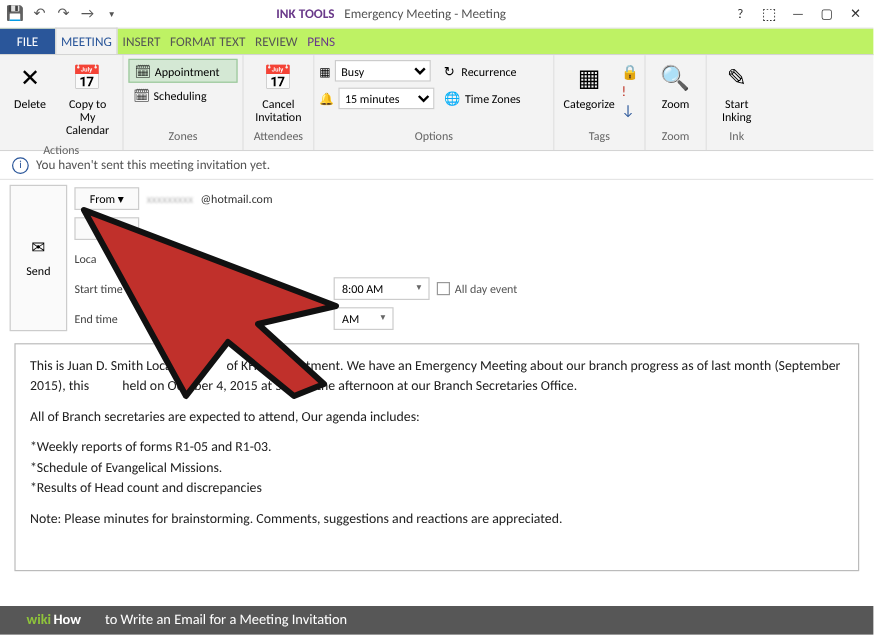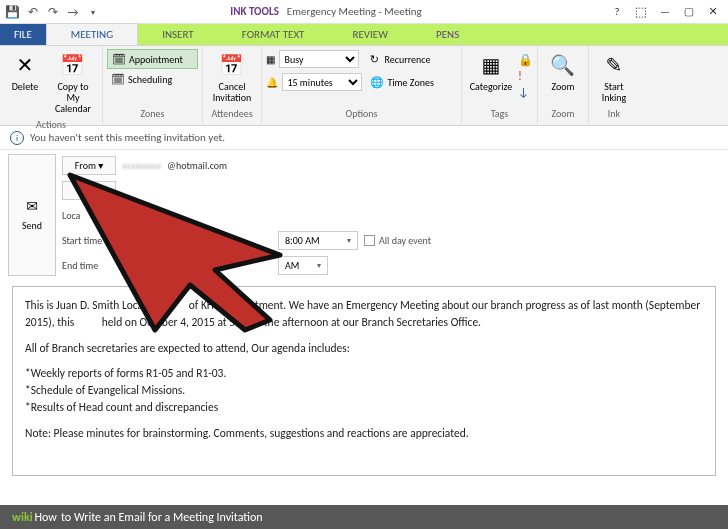--- a/index.html
+++ b/index.html
@@ -6,21 +6,21 @@
 body{background:#fff;width:728px;height:529px;overflow:hidden;position:relative}
 .titlebar{height:24px;background:#fff;display:flex;align-items:center;font-size:11px;color:#555;border-bottom:1px solid #e0e0e0}
 .qat{display:flex;align-items:center;padding:0 4px;gap:2px}
 .qat-icon{width:18px;height:18px;display:flex;align-items:center;justify-content:center;font-size:12px;cursor:pointer}
 .titlebar-center{flex:1;text-align:center;display:flex;align-items:flex-start;justify-content:center;gap:8px;margin-right:60px}
 .ink-tools{color:#6a3a8a;font-weight:600}
 .titlebar-right{display:flex;gap:2px;padding-right:4px}
 .tb-btn{width:22px;height:22px;display:flex;align-items:center;justify-content:center;font-size:11px;cursor:pointer;color:#333}
 .tabbar{height:22px;background:#bef264;display:flex;align-items:flex-end;font-size:11px;border-bottom:1px solid #d4d4d4}
 .file-tab{background:#2a569a;color:#fff;padding:4px 14px;font-size:11px;cursor:pointer}
-.tab{padding:4px 24px;color:#555;cursor:pointer}
+.tab{padding:4px 4px;color:#555;cursor:pointer}
 .tab.active{background:#f3f3f3;border-top:1px solid #d4d4d4;border-left:1px solid #d4d4d4;border-right:1px solid #d4d4d4;color:#2a569a}
 .ribbon{height:80px;background:#f3f3f3;border-bottom:1px solid #d4d4d4;display:flex;font-size:10px}
 .group{border-right:1px solid #e0e0e0;display:flex;flex-direction:column;padding:3px 4px}
 .group-body{flex:1;display:flex;align-items:flex-start;gap:2px}
 .group-label{text-align:center;color:#666;font-size:10px;padding:2px 0}
 .big-btn{display:flex;flex-direction:column;align-items:center;justify-content:flex-start;width:50px;padding:2px;cursor:pointer;gap:2px}
 .big-btn .icn{width:28px;height:28px;display:flex;align-items:center;justify-content:center;font-size:20px}
 .big-btn .lbl{text-align:center;line-height:1.1;font-size:10px}
 .small-btn{display:flex;align-items:center;gap:3px;padding:2px 4px;cursor:pointer;height:20px;font-size:10px}
 .small-btn .icn{width:14px;height:14px;display:flex;align-items:center;justify-content:center;font-size:11px}
@@ -34,23 +34,23 @@
 .fld-row{display:flex;align-items:center;gap:6px;height:22px}
 .fld-btn{border:1px solid #ccc;background:#fafafa;padding:2px 8px;font-size:10px;cursor:pointer;min-width:54px;text-align:center}
 .fld-lbl{width:54px;font-size:10px;color:#444}
 .fld-val{font-size:10px;color:#333}
 .combo{border:1px solid #ccc;background:#fff;padding:2px 6px;font-size:10px;display:flex;align-items:center;gap:6px;min-width:80px;justify-content:space-between}
 .combo::after{content:"▾";color:#666;font-size:8px}
 .chk{display:flex;align-items:center;gap:4px;font-size:10px;color:#555}
 .chkbox{width:11px;height:11px;border:1px solid #999;background:#fff}
 .body-area{margin:6px 12px;border:1px solid #bbb;padding:10px 12px;font-size:11.5px;line-height:1.5;color:#222;height:190px;overflow:hidden}
 .body-area p{margin-bottom:8px}
-.caption{position:absolute;bottom:0;left:0;right:0;height:24px;background:rgba(50,50,50,.82);color:#fff;font-size:12px;display:flex;align-items:center;padding:0 12px}
+.caption{position:absolute;bottom:0;left:0;right:0;height:24px;background:rgba(50,50,50,.82);color:#fff;font-size:12px;display:flex;align-items:center;padding:0 22px}
 .caption .wiki{color:#8fc43b;font-weight:700;margin-right:2px}
-.caption .how{font-weight:400;margin-right:4px}
+.caption .how{font-weight:700;margin-right:20px}
 .cursor-overlay{position:absolute;left:40px;top:145px;pointer-events:none;z-index:50}
 .big-btn.narrow{width:42px}
 .appt-active{background:#d4e8d4;border:1px solid #9ac79a}
 select.ribsel{border:1px solid #ccc;font-size:10px;height:18px;background:#fff}
 </style>
 </head>
 <body>
 
 <div class="titlebar">
   <div class="qat">

